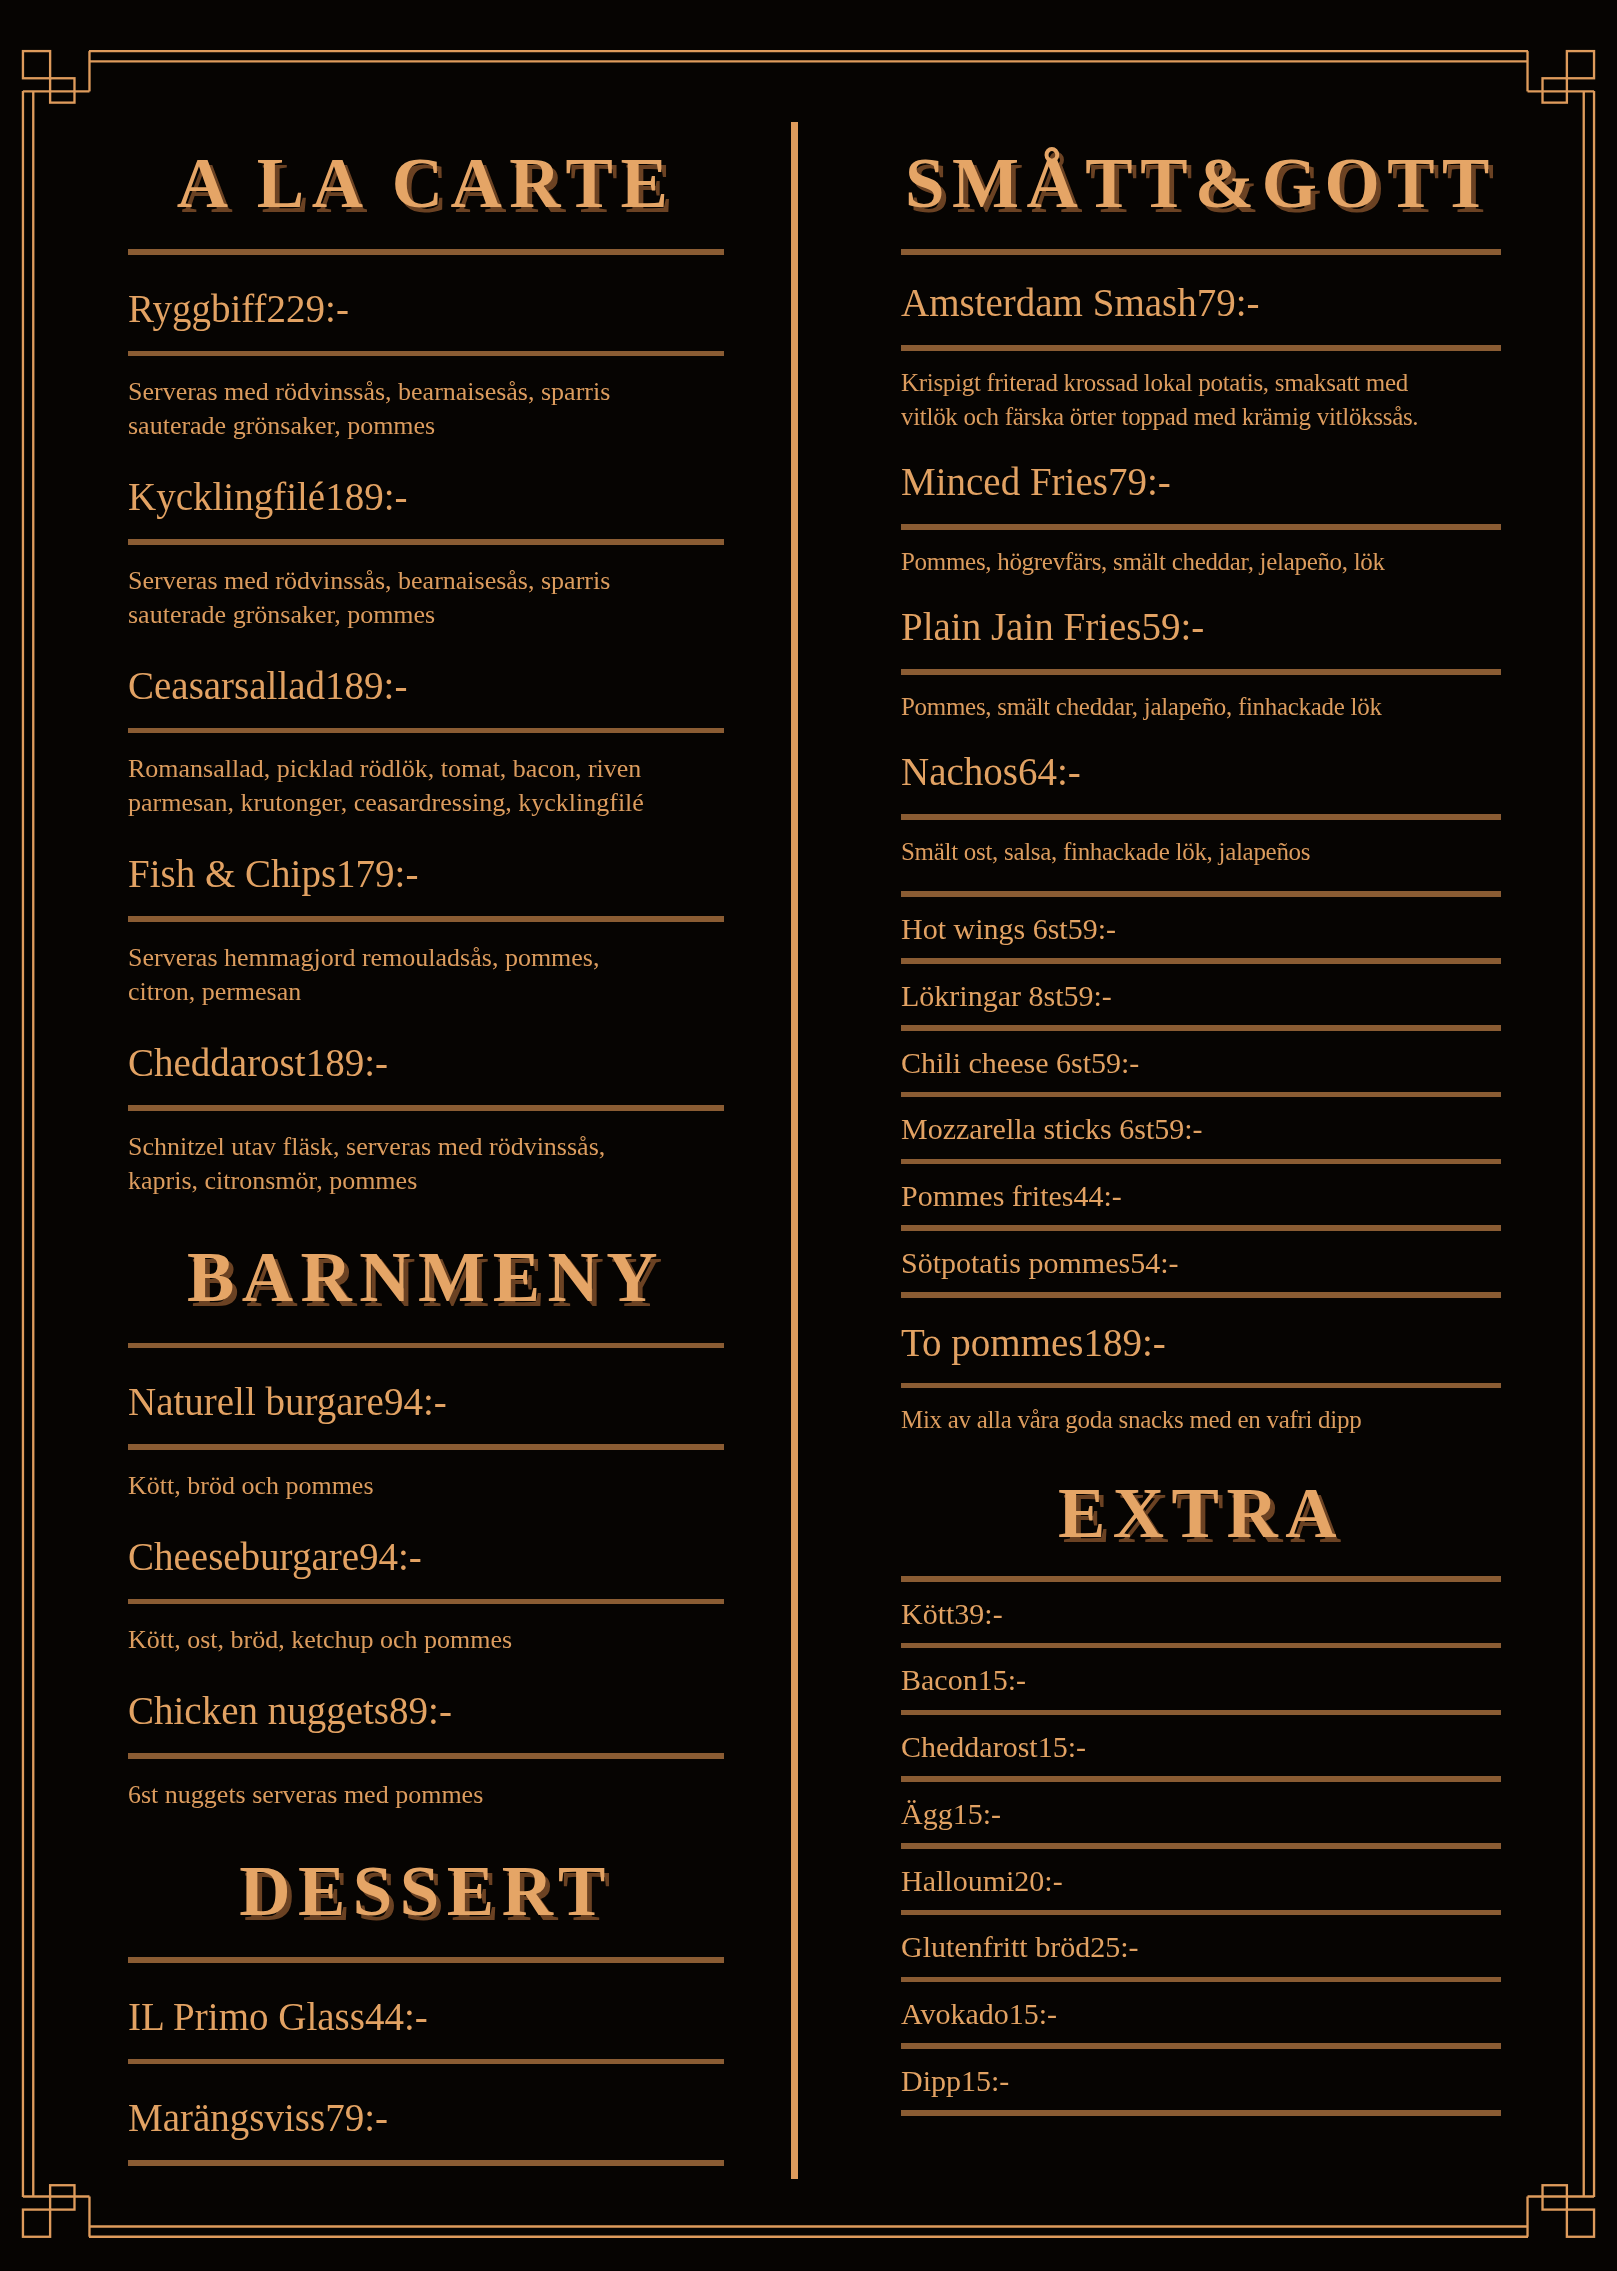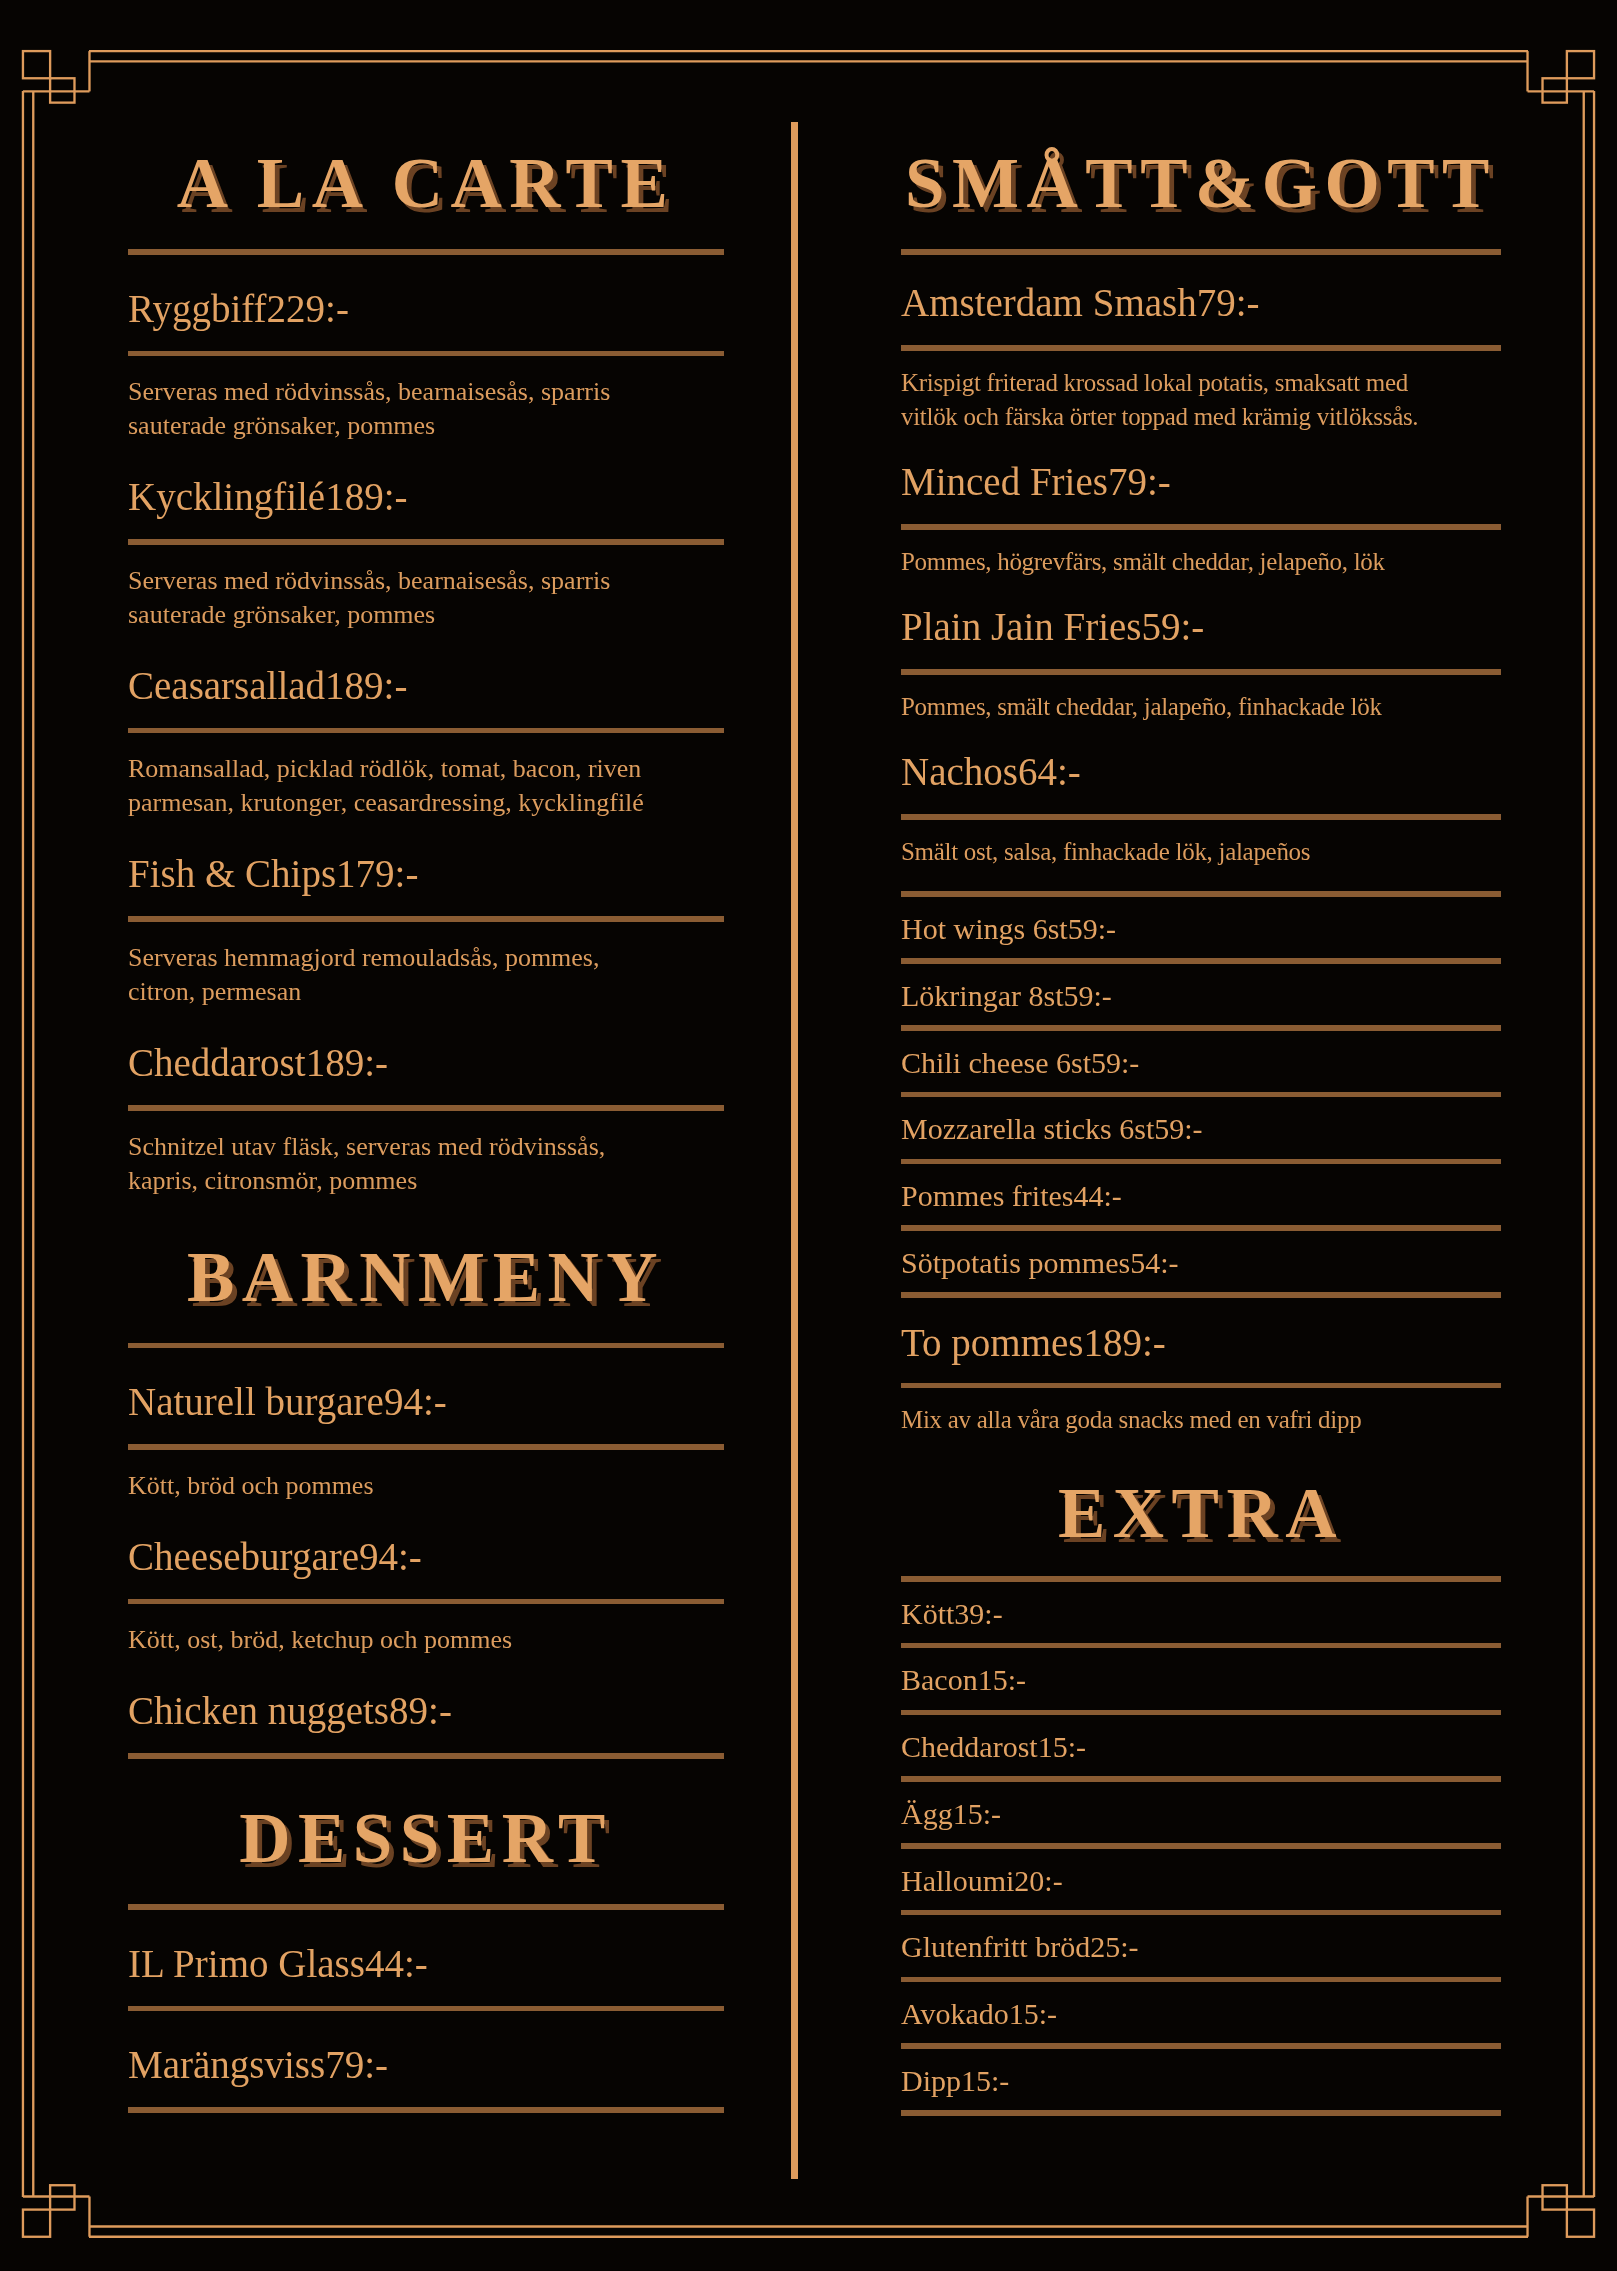--- a/index.html
+++ b/index.html
@@ -162,20 +162,21 @@
       <span>94:-</span>
     </div>
     <div class="rule"></div>
     <p class="desc">Kött, ost, bröd, ketchup och pommes</p>
 
     <div class="item-row">
       <span>Chicken nuggets</span>
       <span>89:-</span>
     </div>
     <div class="rule"></div>
+    <p class="desc">6st nuggets serveras med pommes</p>
 
     <h1 class="menu-title">DESSERT</h1>
     <div class="rule after-title"></div>
 
     <div class="item-row">
       <span>IL Primo Glass</span>
       <span>44:-</span>
     </div>
     <div class="rule"></div>
 

